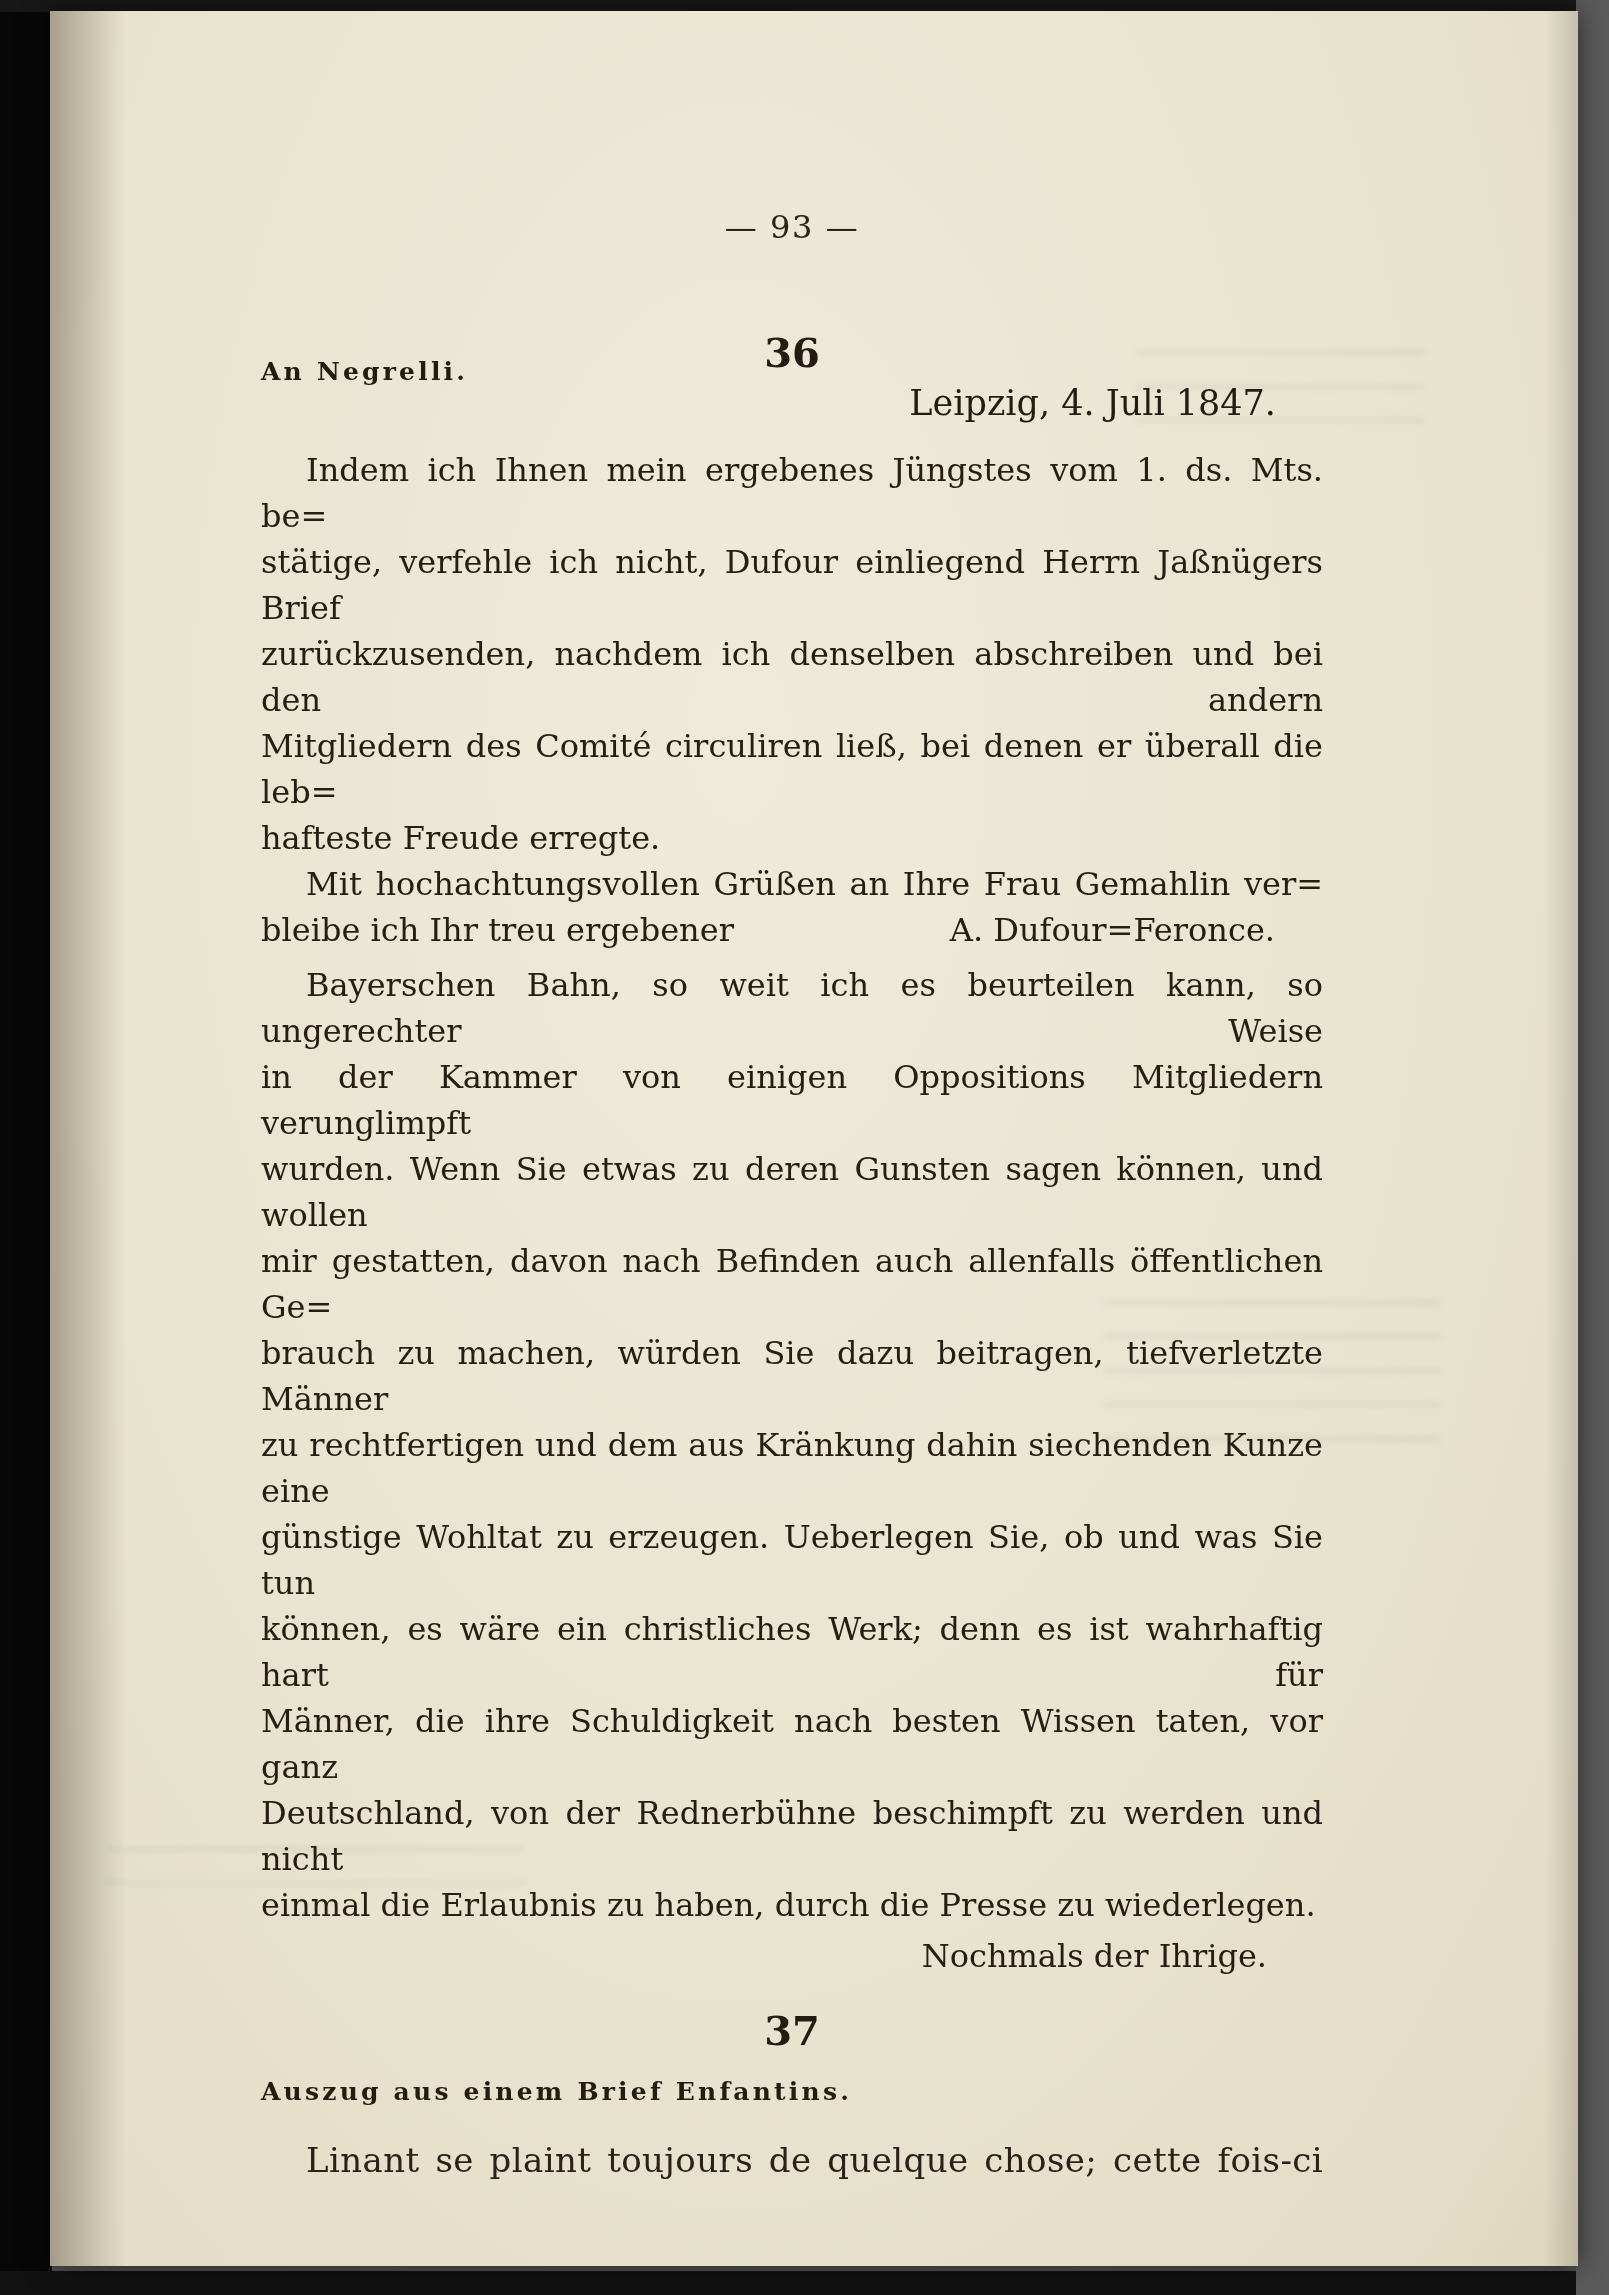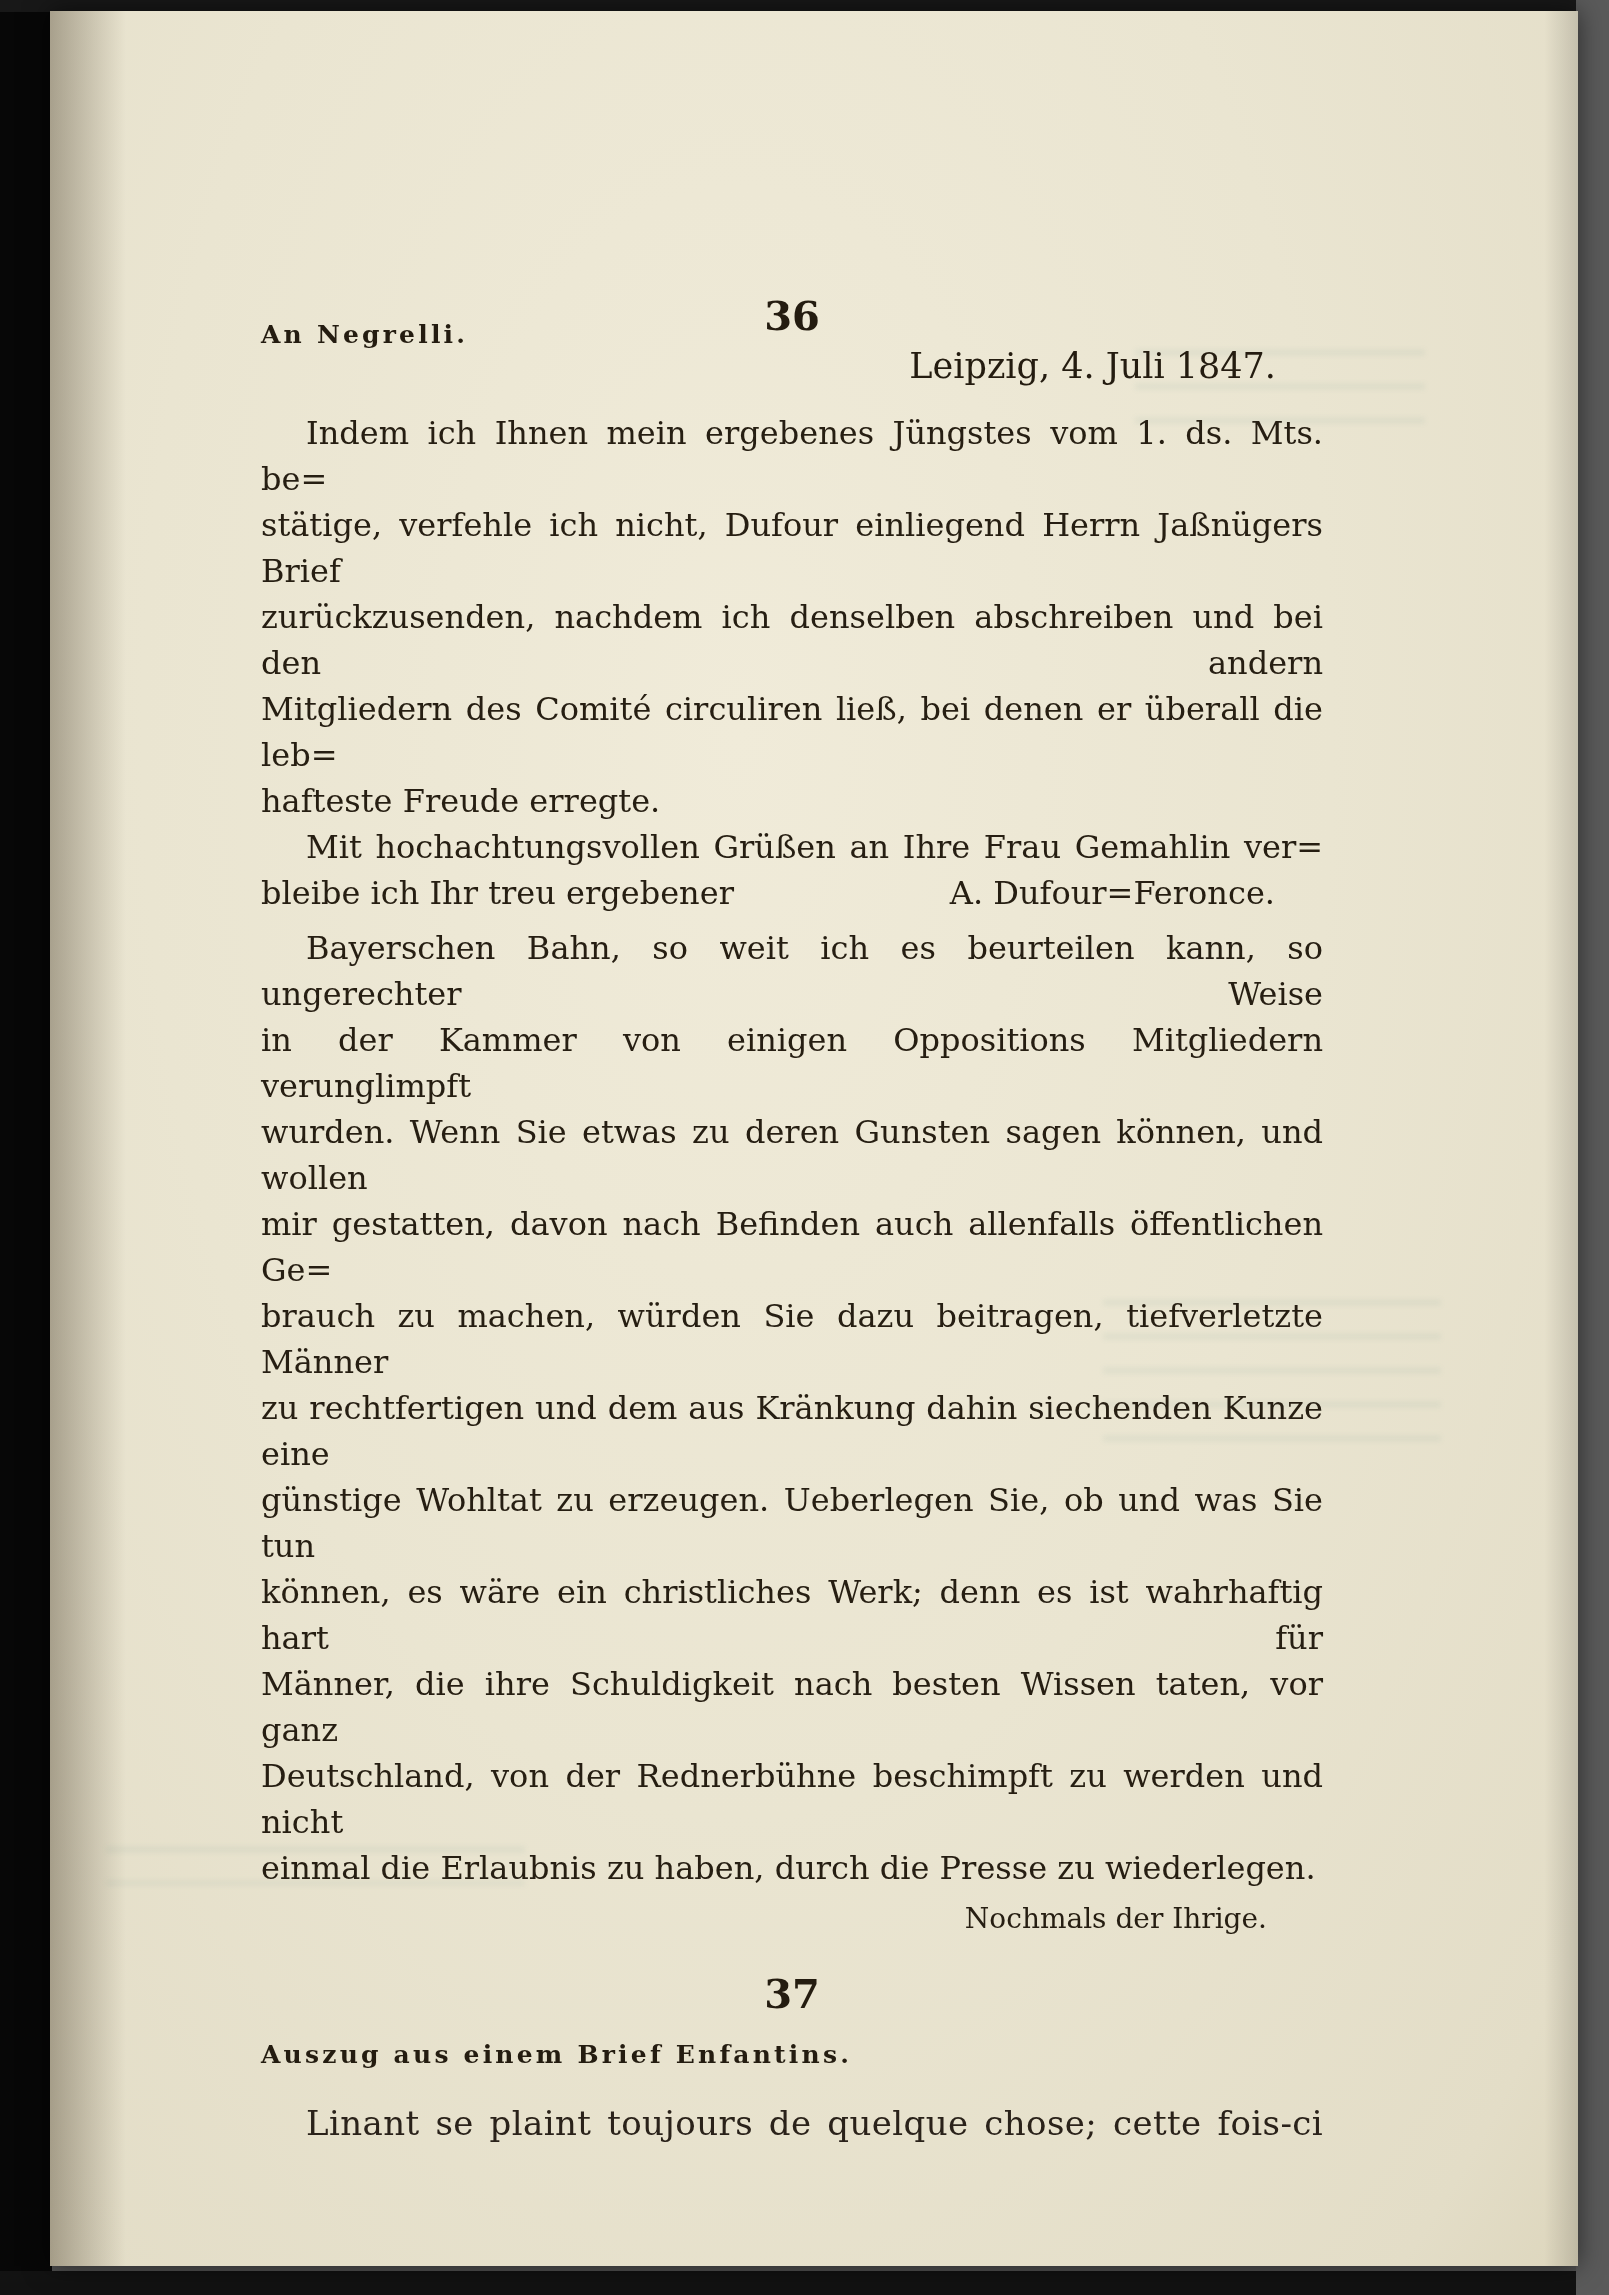--- a/index.html
+++ b/index.html
@@ -44,21 +44,21 @@
   .para { font-size:32px; line-height:46px; color:#261e12; }
   .para .line { text-align:justify; text-align-last:justify; -moz-text-align-last:justify; }
   .para .line.last { text-align-last:left; -moz-text-align-last:left; }
   .para .line:first-child { text-indent:45px; }
   .para1 { margin-top:23px; }
   .para2 { margin-top:0; }
   .para2 .pline { text-indent:45px; text-align:justify; text-align-last:justify; -moz-text-align-last:justify; }
   .sigrow { display:flex; justify-content:space-between; padding-right:48px; font-size:32px; line-height:46px;gap:11px; }
   .para3 { margin-top:9.7px; }
 
-  .closing { text-align:right; padding-right:56px; font-size:28px; line-height:46px; margin-top:4.8px; color:#261e12; }
+  .closing { text-align:right; padding-right:56px; font-size:32px; line-height:46px; margin-top:4.8px; color:#261e12; }
 
   .sec-num-37 { }
   .heading37 { font-size:25px; font-weight:700; letter-spacing:3.2px; margin-top:24px; color:#241c10; }
 
   .para-fr { font-size:34px; line-height:45px; margin-top:32px; color:#2a221a; letter-spacing:0.4px; }
   .para-fr .line { text-align:justify; text-align-last:justify; -moz-text-align-last:justify; }
   .para-fr .line:first-child { text-indent:45px; }
 
   
   .ghost { position:absolute; pointer-events:none; filter:blur(2.4px); opacity:0.55; }
@@ -81,20 +81,21 @@
   <div class="strip-right"></div>
 
   <div class="paper">
 
     <div class="ghost ghost-lines g1"></div>
     <div class="ghost ghost-lines g2"></div>
     <div class="ghost ghost-lines g3"></div>
 
     <div class="content">
 
+      <div class="pagenum">— 93 —</div>
 
       <div class="letter-head">
         <div class="sec-num">36</div>
         <div class="salutation">An Negrelli.</div>
       </div>
 
       <div class="dateline36">Leipzig, 4. Juli 1847.</div>
 
       <div class="para para1">
           <div class="line">Indem ich Ihnen mein ergebenes Jüngstes vom 1. ds. Mts. be=</div>

